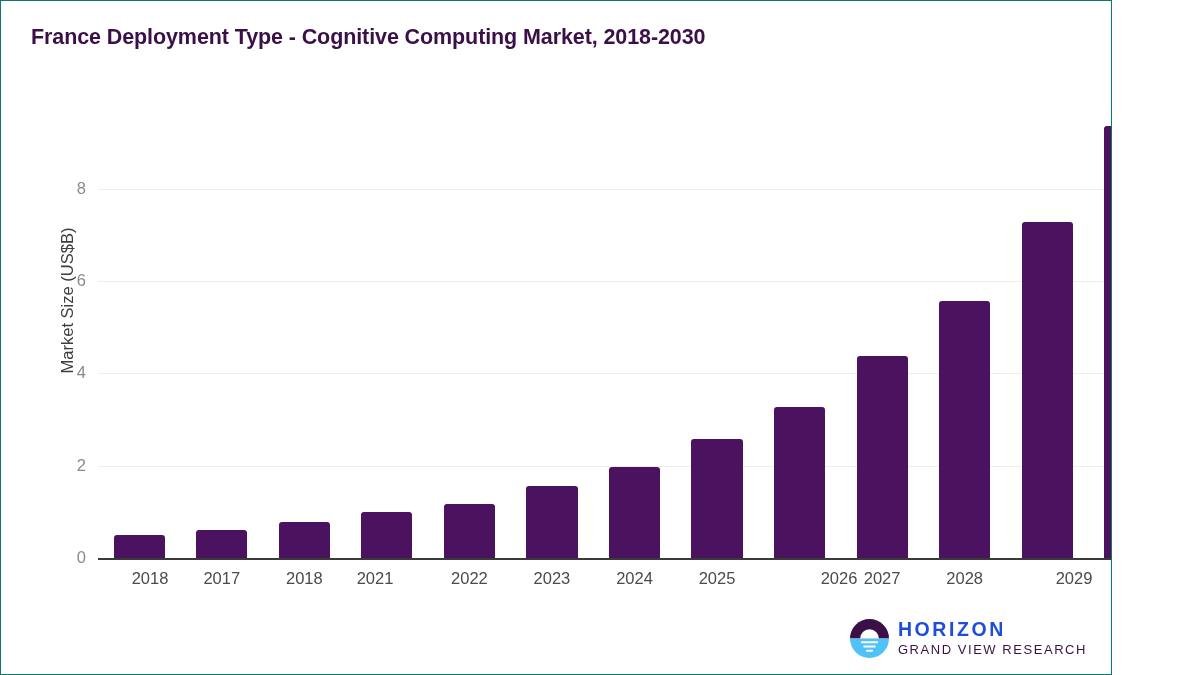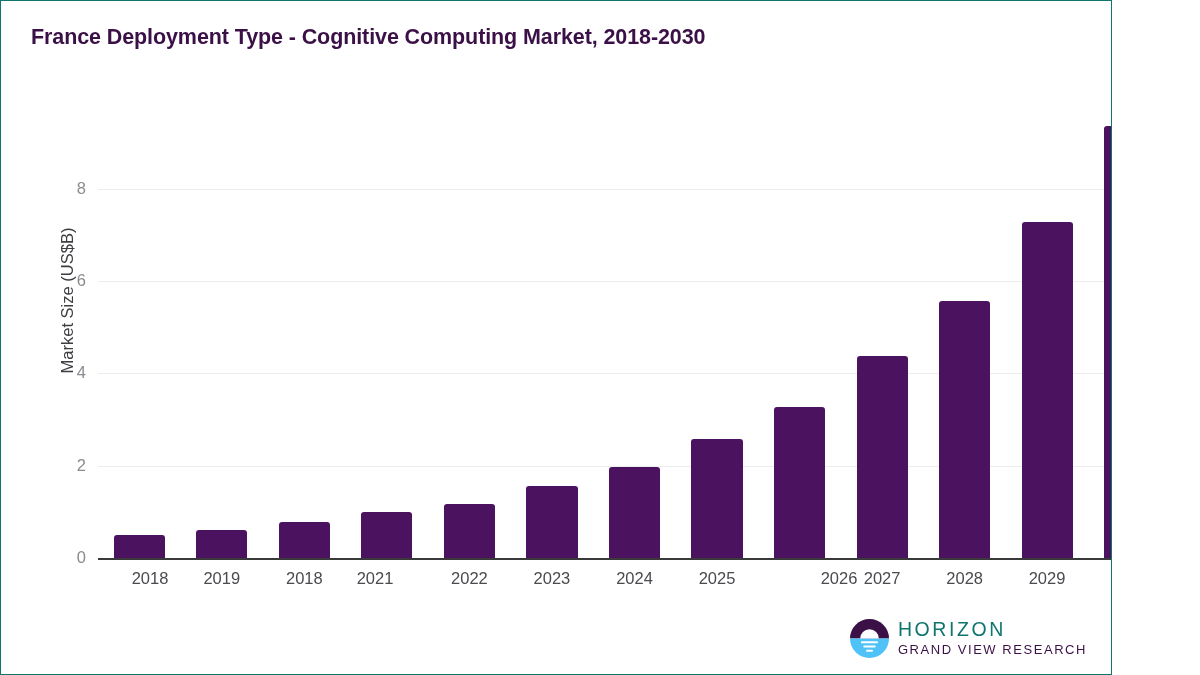--- a/index.html
+++ b/index.html
@@ -123,22 +123,22 @@
     flex: 0 0 39px;
   }
   #logo-text {
     display: flex;
     flex-direction: column;
     justify-content: center;
     line-height: 1;
   }
   #logo-wordmark {
     font-size: 19.5px;
-    font-weight: normal;
-    color: #0f766e;
+    font-weight: bold;
+    color: #1d4ed8;
     letter-spacing: 2.6px;
   }
   #logo-tagline {
     margin-top: 3px;
     font-size: 13px;
     font-weight: normal;
     color: #3b1047;
     letter-spacing: 1.55px;
   }
 </style>
@@ -179,31 +179,31 @@
         <div class="bar" title="2024: 1.97" style="left: 607.913px; top: 466.062px; width: 51.1738px; height: 90.9384px; background: rgb(75, 18, 96);"></div>
         <div class="bar" title="2025: 2.58" style="left: 690.452px; top: 437.903px; width: 51.1738px; height: 119.097px; background: rgb(75, 18, 96);"></div>
         <div class="bar" title="2026: 3.28" style="left: 772.99px; top: 405.59px; width: 51.1738px; height: 151.41px; background: rgb(75, 18, 96);"></div>
         <div class="bar" title="2027: 4.38" style="left: 855.528px; top: 354.812px; width: 51.1738px; height: 202.188px; background: rgb(75, 18, 96);"></div>
         <div class="bar" title="2028: 5.57" style="left: 938.067px; top: 299.88px; width: 51.1738px; height: 257.12px; background: rgb(75, 18, 96);"></div>
         <div class="bar" title="2029: 7.27" style="left: 1020.61px; top: 221.405px; width: 51.1738px; height: 335.595px; background: rgb(75, 18, 96);"></div>
         <div class="bar" title="2030: 9.36" style="left: 1103.14px; top: 124.927px; width: 51.1738px; height: 432.073px; background: rgb(75, 18, 96);"></div>
       </div>
     <div id="x-tick-labels">
         <div class="x-tick-label" style="left: 99px;">2018</div>
-        <div class="x-tick-label" style="left: 170.808px;">2019</div>
+        <div class="x-tick-label" style="left: 170.808px;">2017</div>
         <div class="x-tick-label" style="left: 253.346px;">2018</div>
         <div class="x-tick-label" style="left: 324px;">2021</div>
         <div class="x-tick-label" style="left: 418.423px;">2022</div>
         <div class="x-tick-label" style="left: 500.962px;">2023</div>
         <div class="x-tick-label" style="left: 583.5px;">2024</div>
         <div class="x-tick-label" style="left: 666.038px; text-align: center;">2025</div>
         <div class="x-tick-label" style="left: 788px;">2026</div>
         <div class="x-tick-label" style="left: 831.115px;">2027</div>
         <div class="x-tick-label" style="left: 913.654px;">2028</div>
-        <div class="x-tick-label" style="left: 996px;">2029</div>
+        <div class="x-tick-label" style="left: 1023px;">2029</div>
         <div class="x-tick-label" style="left: 1078.73px;">2030</div>
       </div>
 
   </div>
 
 
   <div id="brand-logo">
     <svg id="logo-mark" viewBox="0 0 100 100">
       <defs>
         <clipPath id="circclip">

